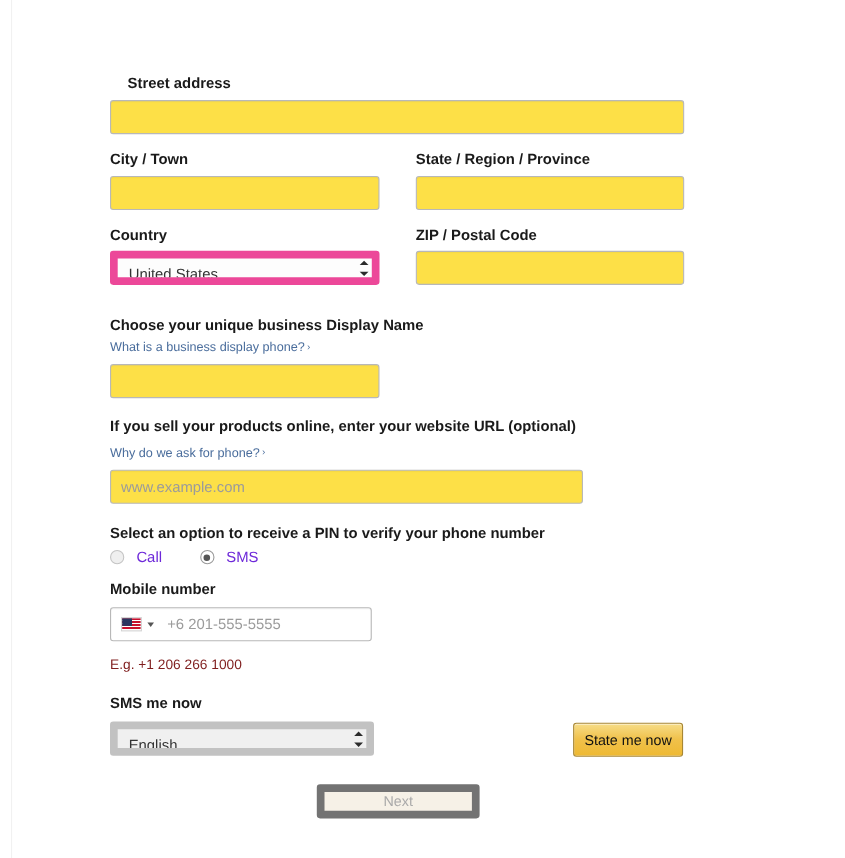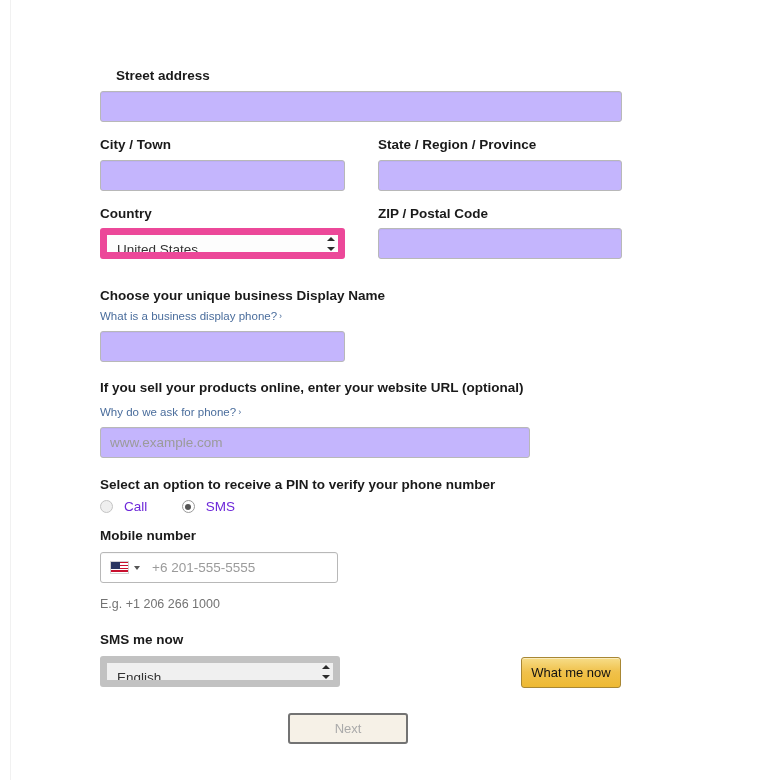--- a/index.html
+++ b/index.html
@@ -76,21 +76,21 @@
     margin-left: 2px;
     position: relative;
     top: -1px;
   }
 
   .text-input {
     box-sizing: border-box;
     height: 31px;
     border: 1px solid #b8b8b8;
     border-radius: 3px;
-    background: #c4b5fd;
+    background: #fde047;
     font-family: "Liberation Sans", sans-serif;
     font-size: 13.5px;
     color: #333333;
     padding: 0 9px;
     outline: none;
     box-shadow: inset 0 1px 1px rgba(0,0,0,0.035);
   }
   .text-input::placeholder { color: #9b9b9b; }
 
   
@@ -242,21 +242,21 @@
   }
   .phone-placeholder {
     font-size: 13.5px;
     color: #9b9b9b;
     margin-left: 6px;
     white-space: nowrap;
   }
   #phone-hint {
     left: 100px; top: 597px;
     font-size: 12.5px;
-    color: #737373;
+    color: #7f1d1d;
   }
 
   #lbl-sms      { left: 100px; top: 632px; }
   #sel-lang     { left: 100px; top: 656px; width: 240px; }
 
   #btn-text-me  { left: 521px; top: 657px; }
   .btn-amber {
     box-sizing: border-box;
     width: 100px;
     height: 31px;
@@ -266,23 +266,23 @@
     font-family: "Liberation Sans", sans-serif;
     font-size: 13px;
     color: #111111;
     cursor: pointer;
     box-shadow: 0 1px 0 rgba(255,255,255,0.45) inset;
   }
 
   #btn-next     { left: 288px; top: 713px; }
   .btn-next {
     box-sizing: border-box;
-    width: 120px;
-    height: 31px;
-    border: 2px solid #737373;
+    width: 148px;
+    height: 31px;
+    border: 7px solid #737373;
     border-radius: 3px;
     background: #f6f1e7;
     font-family: "Liberation Sans", sans-serif;
     font-size: 13px;
     color: #aaaaaa;
     cursor: default;
   }
 </style>
 </head>
 <body>
@@ -352,20 +352,20 @@
   <div class="abs sub-label" id="lbl-sms">SMS me now</div>
   <div class="abs select-wrap" id="sel-lang">
     <div class="select-box gray">English</div>
     <span class="select-arrows">
       <i class="up"></i>
         <i class="down"></i>
     </span>
   </div>
 
   <div class="abs" id="btn-text-me">
-    <button class="btn-amber">What me now</button>
+    <button class="btn-amber">State me now</button>
   </div>
 
   <div class="abs" id="btn-next">
     <button class="btn-next" disabled="">Next</button>
   </div>
 
 </div>
 
 </body></html>

